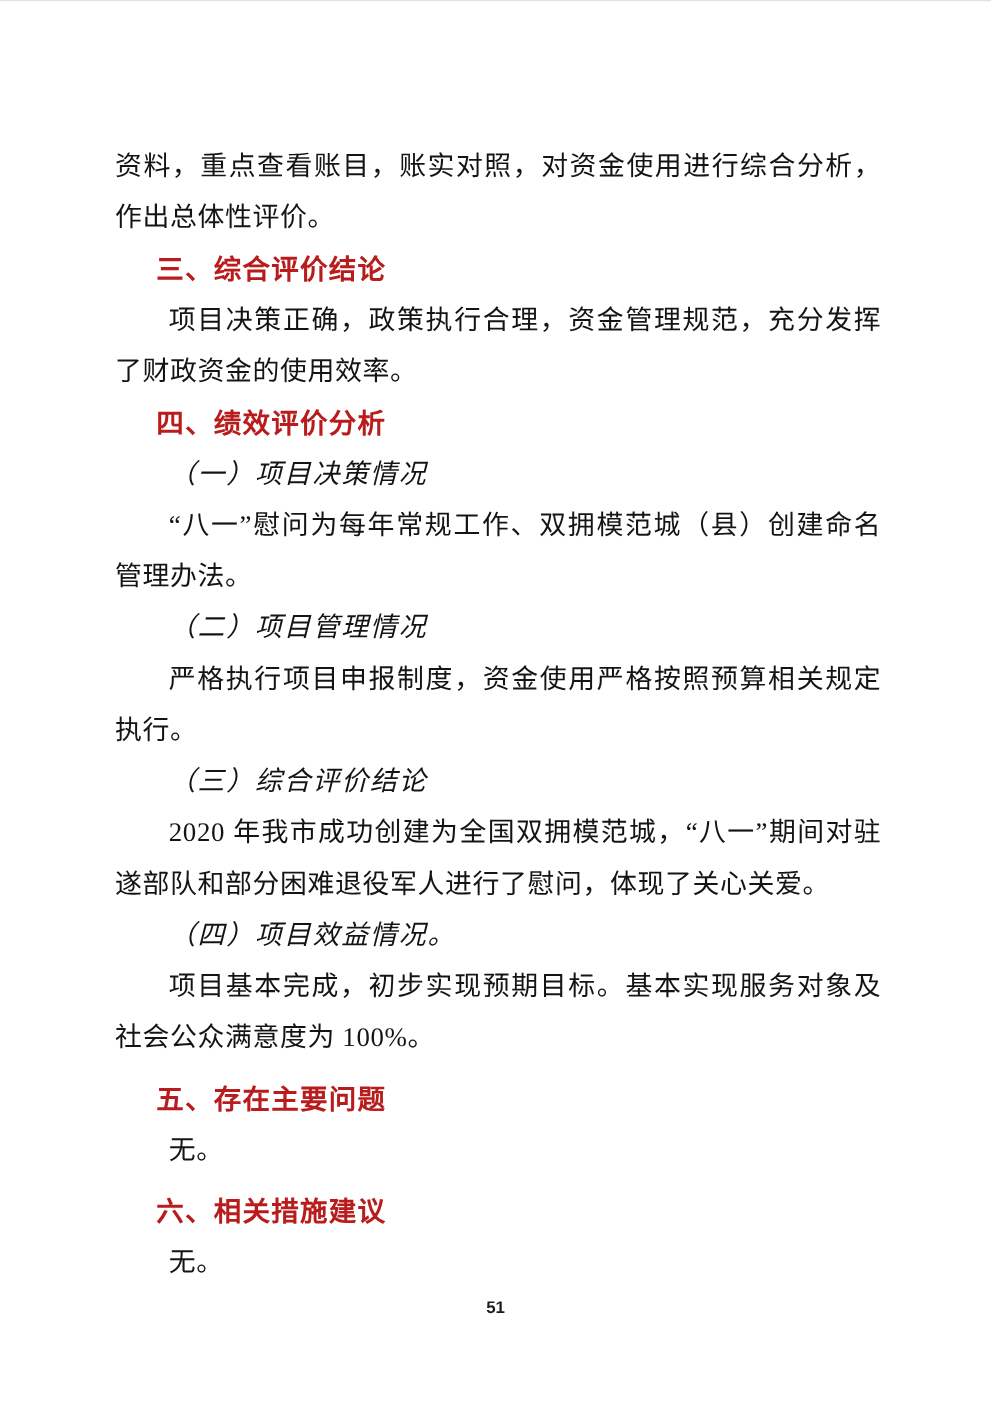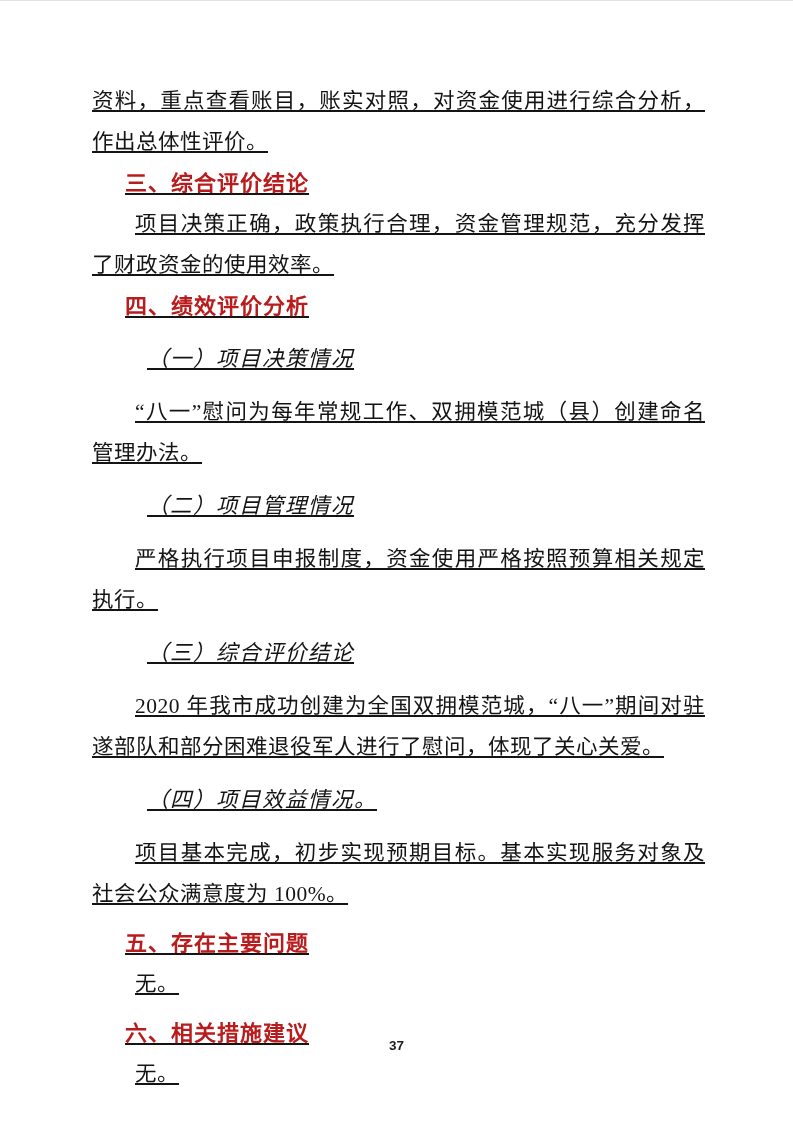--- a/index.html
+++ b/index.html
@@ -15,26 +15,25 @@
     background: #ffffff;
     border-top: 1px solid #e2e2e2;
     box-sizing: border-box;
     overflow: hidden;
     font-family: "Liberation Serif", "DejaVu Serif", serif;
     color: #141414;
   }
   .content {
     position: absolute;
     left: 92px;
-    top: 80px;
+    top: 112px;
     width: 613px;
     font-size: 21.5px;
     line-height: 41px;
     letter-spacing: 0.5px;
-    text-decoration: underline;
   }
   .para {
     margin: 0;
     text-align: justify;
     text-indent: 2em;
     font-weight: 400;
   }
   .para.continued {
     text-indent: 0;
   }
@@ -44,21 +43,21 @@
     font-weight: 700;
     font-size: 22px;
     color: #b91c1c;
     text-indent: 33px;
     letter-spacing: 1px;
   }
   .heading.spaced {
     margin-top: 8px;
   }
   .subheading {
-    margin: 12px;
+    margin: 0;
     font-style: italic;
     font-weight: 400;
     text-indent: 2em;
     letter-spacing: 1.5px;
   }
   .page-number {
     position: absolute;
     left: 0;
     right: 0;
     top: 1037px;
@@ -85,14 +84,14 @@
     <p class="para">严格执行项目申报制度，资金使用严格按照预算相关规定执行。</p>
     <p class="subheading">（三）综合评价结论</p>
     <p class="para">2020 年我市成功创建为全国双拥模范城，“八一”期间对驻遂部队和部分困难退役军人进行了慰问，体现了关心关爱。</p>
     <p class="subheading">（四）项目效益情况。</p>
     <p class="para">项目基本完成，初步实现预期目标。基本实现服务对象及社会公众满意度为 100%。</p>
     <p class="heading spaced">五、存在主要问题</p>
     <p class="para">无。</p>
     <p class="heading spaced">六、相关措施建议</p>
     <p class="para">无。</p>
   </div>
-  <div class="page-number">37</div>
+  <div class="page-number">51</div>
 </div>
 
 </body></html>

